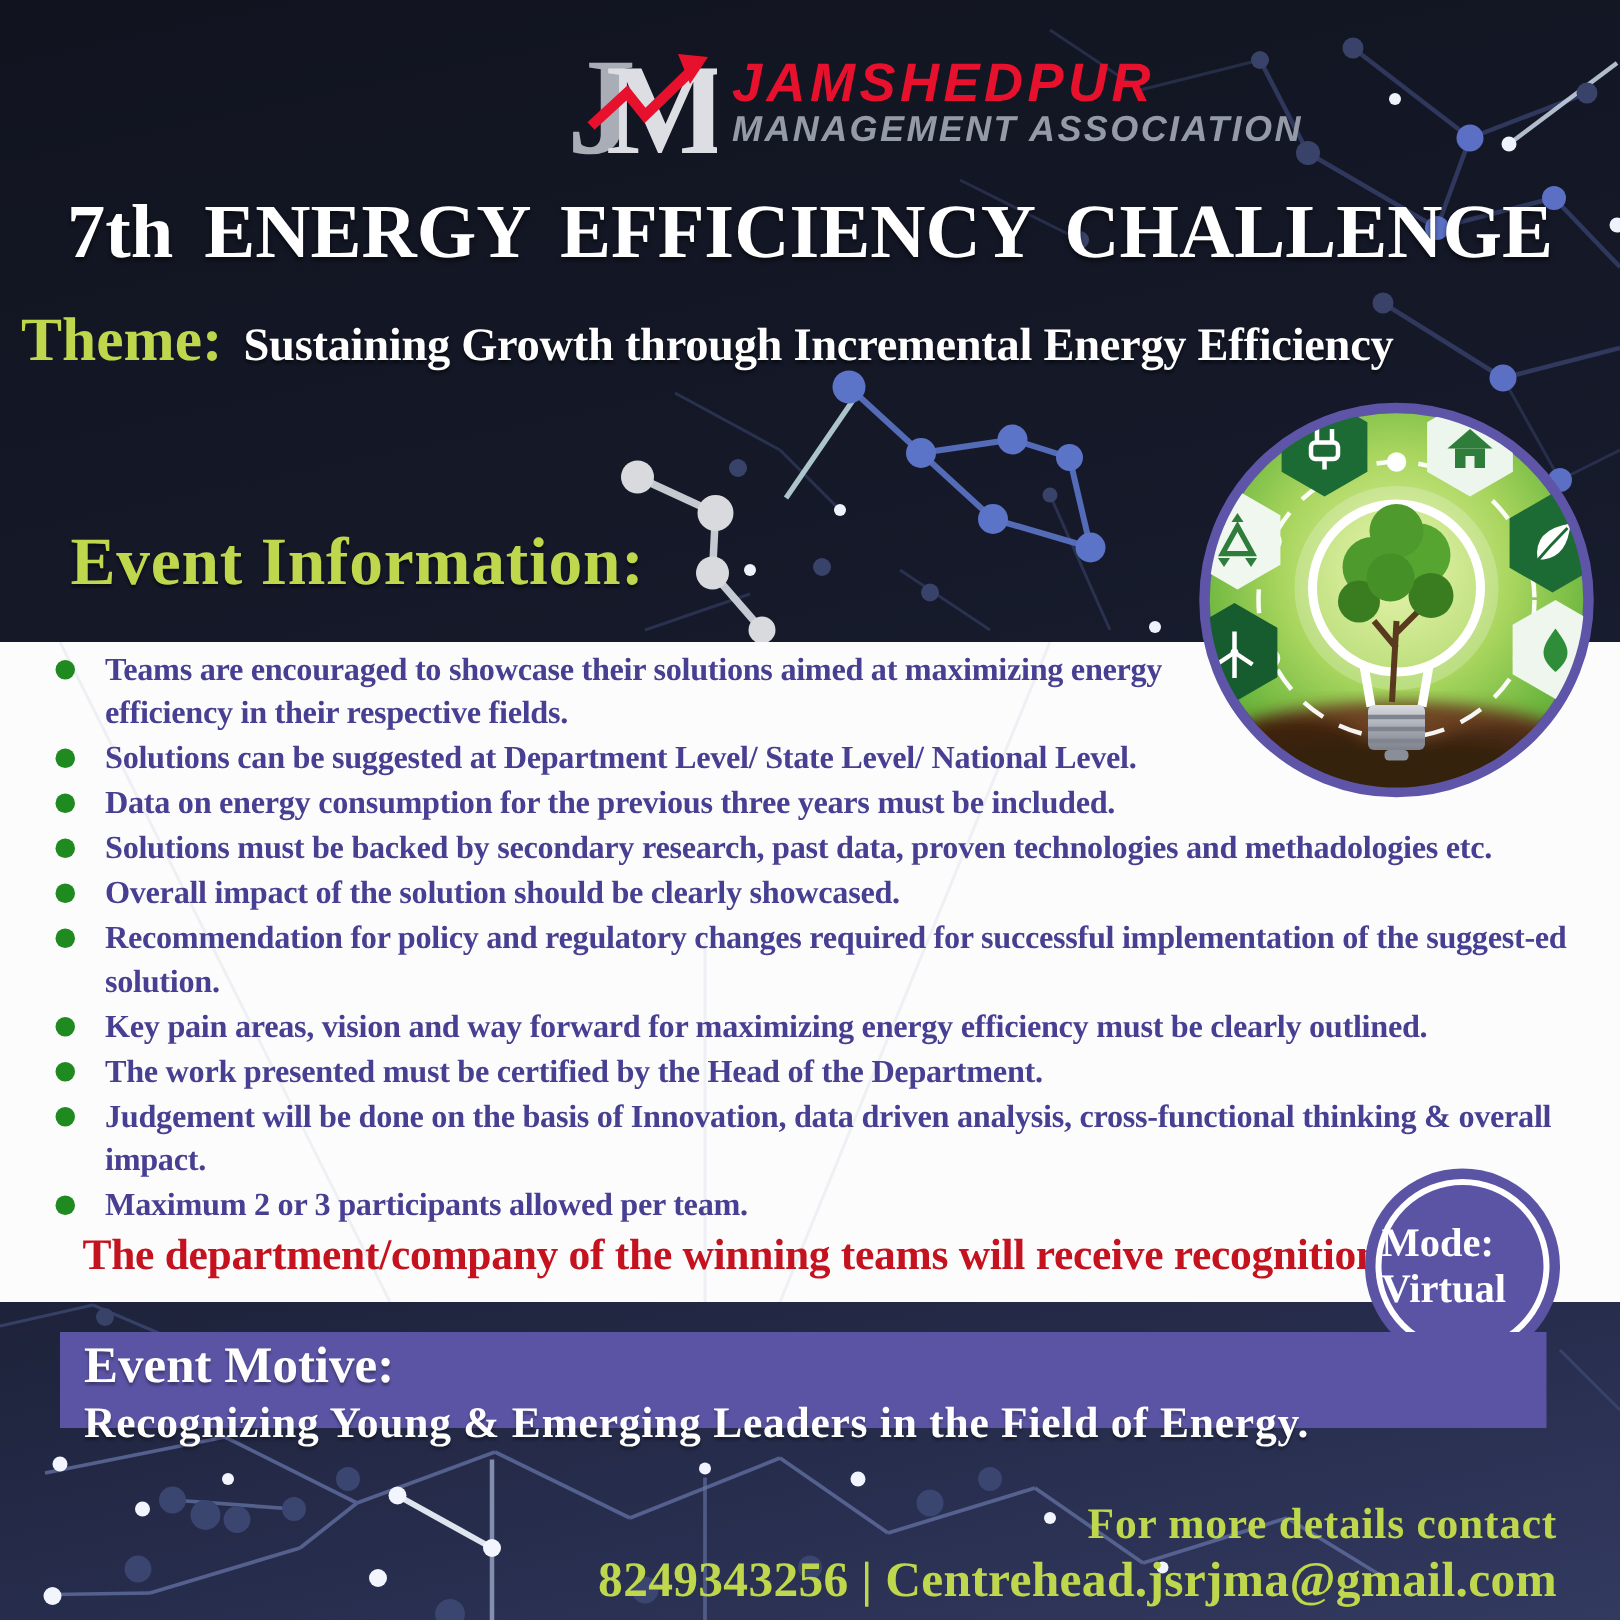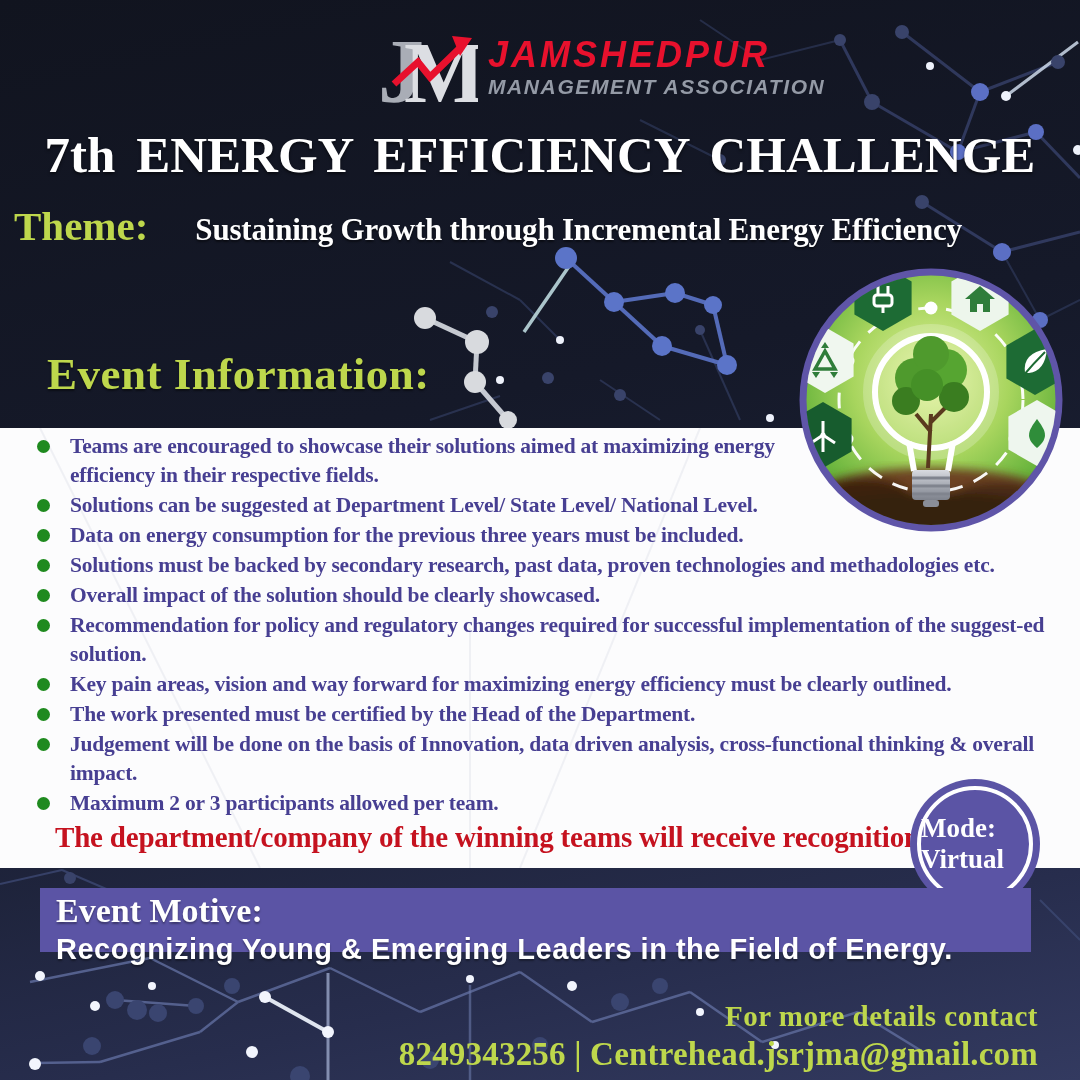--- a/index.html
+++ b/index.html
@@ -8,28 +8,28 @@
     background:linear-gradient(168deg,#11141f 0%,#151929 38%,#1a1f33 60%,#272d4d 84%,#333a60 100%);
     font-family:"Liberation Serif",serif;
   }
   svg{display:block}
   .bg-net{position:absolute;left:0;top:0;width:1080px;height:1080px;}
   
   .logo-row{position:absolute;left:378px;top:22px;display:flex;align-items:flex-start;}
   .logo-mark{width:100px;height:92px;flex:0 0 auto;}
   .logo-text{margin-left:10px;padding-top:14px;font-family:"Liberation Sans",sans-serif;font-style:italic;}
   .logo-line1{font-size:36px;font-weight:bold;letter-spacing:3px;color:var(--logo-red,#e8112d);line-height:38px;}
-  .logo-line2{font-size:21px;font-weight:bold;letter-spacing:1.6px;color:#949aa6;line-height:26px;}
+  .logo-line2{font-size:24px;font-weight:bold;letter-spacing:1.6px;color:#949aa6;line-height:26px;}
   
   .title{position:absolute;left:0;top:126px;width:1080px;text-align:center;color:#fff;
     font-size:51px;font-weight:bold;letter-spacing:0;word-spacing:8px;
     text-shadow:0 2px 3px rgba(0,0,0,.55);}
   .theme-row{position:absolute;left:14px;top:202px;width:1040px;display:flex;align-items:baseline;gap:14px;white-space:nowrap;}
   .theme-label{color:var(--accent,#bed74c);font-size:41px;font-weight:bold;}
-  .theme-text{color:#fff;font-size:31px;font-weight:bold;letter-spacing:-0.2px;text-shadow:0 2px 2px rgba(0,0,0,.5);margin-left:33px;}
+  .theme-text{color:#fff;font-size:31px;font-weight:bold;letter-spacing:-0.2px;text-shadow:0 2px 2px rgba(0,0,0,.5);}
   
   .event-heading{position:absolute;left:30px;top:348px;color:var(--accent,#bed74c);
     font-size:45px;font-weight:bold;letter-spacing:.5px;text-shadow:0 2px 2px rgba(0,0,0,.45);margin-left:17px;}
   .panel{position:absolute;left:0;top:428px;width:1080px;height:440px;background:#fcfcfd;}
   .panel-lines{position:absolute;left:0;top:0;width:1080px;height:440px;opacity:.06;}
   .bullets{position:absolute;left:30px;top:432px;width:1020px;
     font-size:21.5px;font-weight:600;color:var(--text-purple,#473f92);
     letter-spacing:-0.2px;line-height:29px;}
   .circle-spacer{float:right;width:244px;height:106px;}
   .bullet{position:relative;padding-left:40px;margin-bottom:1px;}
@@ -41,21 +41,21 @@
   .mode-badge{position:absolute;left:917px;top:786px;width:108px;height:108px;border-radius:50%;
     background:var(--band-purple,#5b53a6);border:4px solid #fff;
     box-shadow:0 0 0 7px var(--band-purple,#5b53a6);
     display:flex;flex-direction:column;align-items:flex-start;justify-content:center;
     color:#fff;font-size:27px;font-weight:bold;line-height:31px;text-align:center;}
   
   .motive-band{position:absolute;left:40px;top:888px;width:991px;height:64px;
     background:var(--band-purple,#5b54a5);box-sizing:border-box;padding:2px 0 0 16px;}
   .motive-heading{color:#fff;font-size:34px;font-weight:bold;line-height:41px;
     text-shadow:0 2px 2px rgba(0,0,0,.35);}
-  .motive-text{color:#fff;font-family:Liberation Sans, sans-serif;font-size:29px;font-weight:bold;
+  .motive-text{color:#fff;font-family:Liberation Serif, serif;font-size:29px;font-weight:bold;
     letter-spacing:.5px;line-height:37px;text-shadow:0 2px 2px rgba(0,0,0,.35);}
   
   .contact{position:absolute;right:42px;top:998px;text-align:right;color:var(--accent,#bed74c);}
   .contact-line1{font-size:29px;font-weight:bold;letter-spacing:.5px;line-height:36px;}
   .contact-line2{font-size:33px;font-weight:bold;letter-spacing:.2px;line-height:40px;}
   
   .bulb-wrap{position:absolute;left:795px;top:264px;width:272px;height:272px;}
 </style>
 </head>
 <body>

